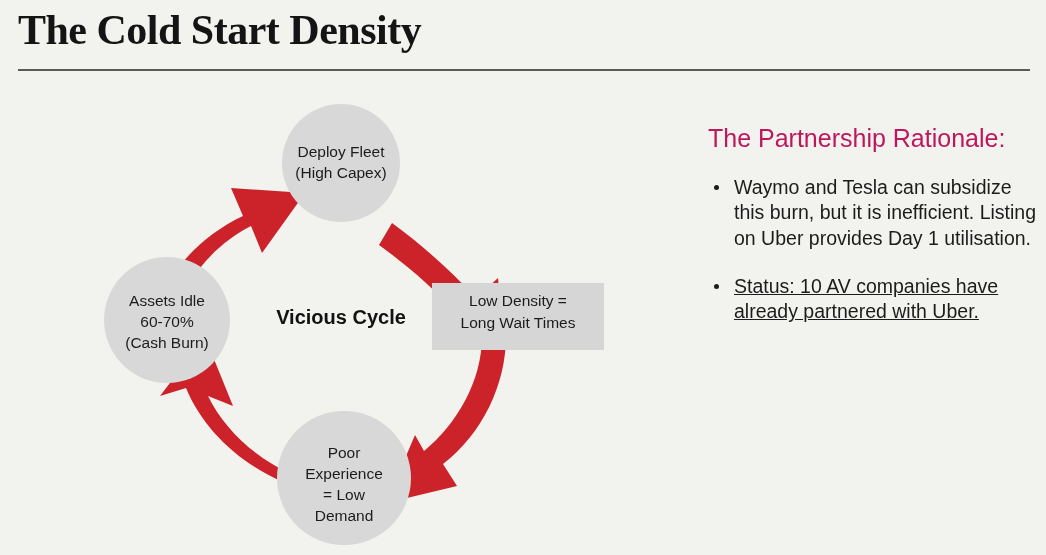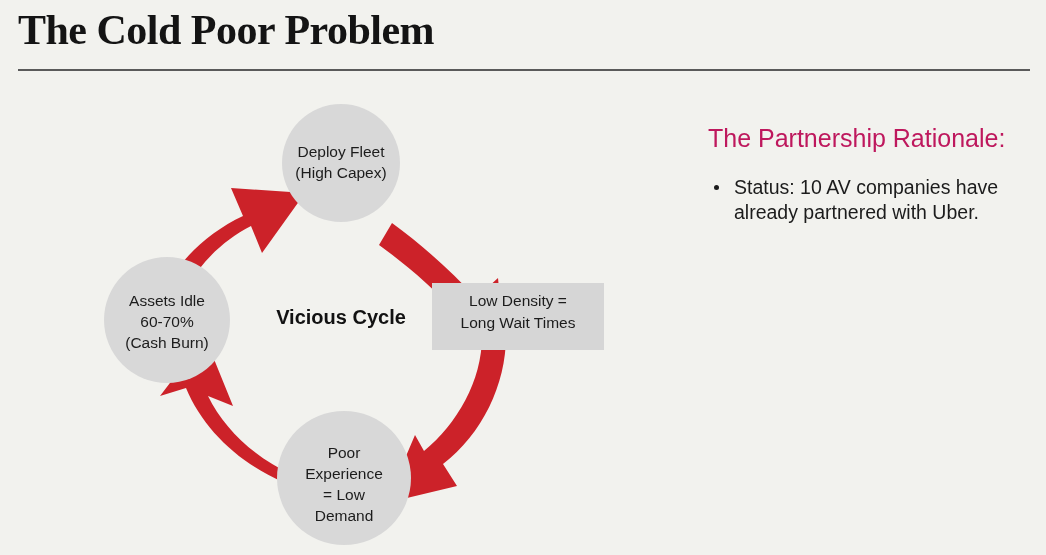--- a/index.html
+++ b/index.html
@@ -90,37 +90,38 @@
   .bullet-item {
     position: relative;
     padding-left: 26px;
     margin-bottom: 22px;
     font-size: 19.5px;
     line-height: 1.32;
     color: #1c1c1c;
   }
   .bullet-item:last-child {
     margin-bottom: 0;
+    text-decoration: underline;
   }
   .bullet-dot {
     position: absolute;
     left: 6px;
     top: 0.54em;
     width: 5px;
     height: 5px;
     border-radius: 50%;
     background: #1c1c1c;
   }
 </style>
 </head>
 <body>
 
 <div class="slide">
 
-  <div class="page-title">The Cold Poor Problem</div>
+  <div class="page-title">The Cold Start Density</div>
   <div class="title-rule"></div>
 
   <div class="diagram">
     <svg width="660" height="475" viewBox="0 0 660 475" xmlns="http://www.w3.org/2000/svg">
 
       <g>
         <path d="M 151 247
                  C 160 200, 196 158, 243 136
                  L 231 108
                  L 305 113
@@ -189,18 +190,22 @@
       <text class="center-label" x="341" y="244" text-anchor="middle">Vicious Cycle</text>
 
     </svg>
   </div>
 
   <div class="rationale">
     <p class="rationale-heading">The Partnership Rationale:</p>
     <ul class="bullet-list">
       <li class="bullet-item">
         <span class="bullet-dot"></span>
+        <span>Waymo and Tesla can subsidize this burn, but it is inefficient. Listing on Uber provides Day 1 utilisation.</span>
+      </li>
+      <li class="bullet-item">
+        <span class="bullet-dot"></span>
         <span>Status: 10 AV companies have already partnered with Uber.</span>
       </li>
     </ul>
   </div>
 
 </div>
 
 </body></html>

